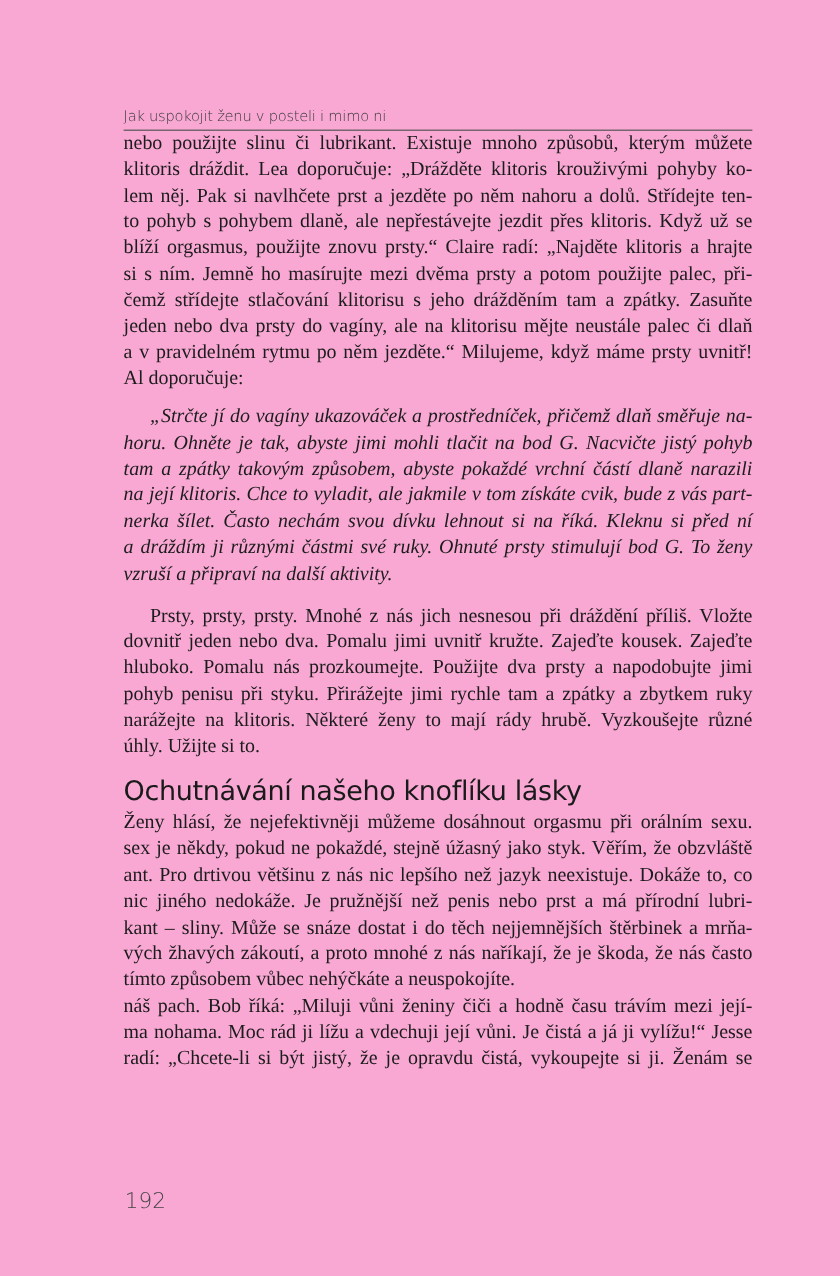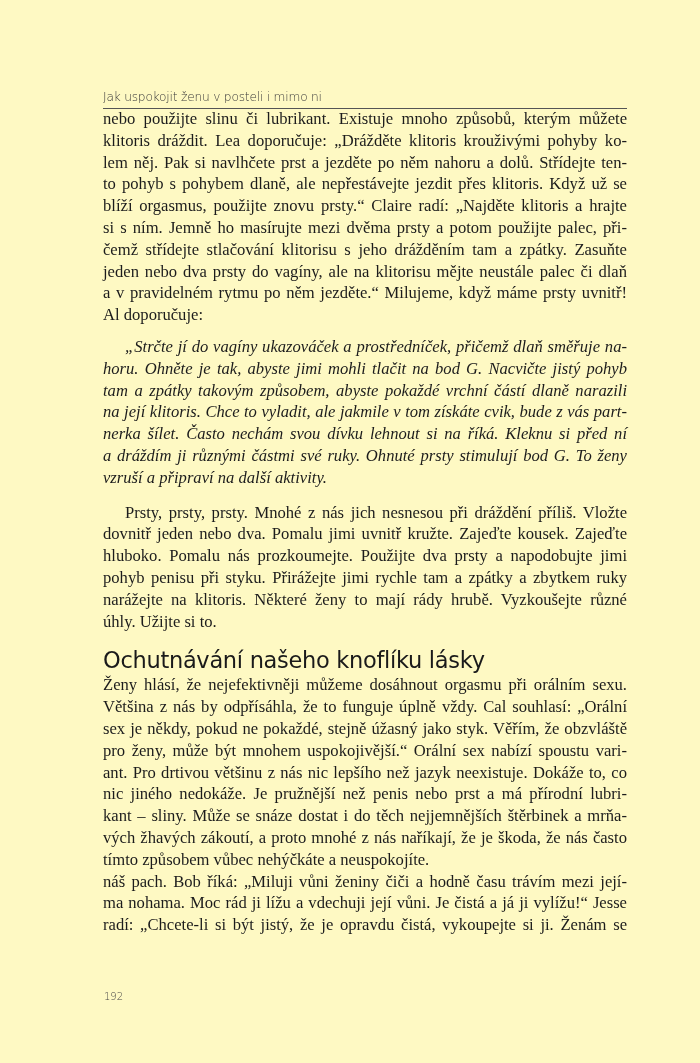--- a/index.html
+++ b/index.html
@@ -1,18 +1,18 @@
 <!DOCTYPE html>
 <html><head>
   <meta charset="utf-8">
   <style>
     html, body { margin: 0; padding: 0; background: #ffffff; }
     body { width: 700px; height: 1063px; position: relative; overflow: hidden; }
     .page {
-      position: absolute; left: 0; top: 0; width: 700px; height: 1063px; background: #fef9c3;
+      position: absolute; left: 0; top: 0; width: 700px; height: 1063px; background: #f9a8d4;
     }
     .running-head {
       position: absolute; left: 103px; top: 89px; width: 524px;
       font-family: "DejaVu Sans", sans-serif; font-size: 12.2px; color: #3a3a3a;
       letter-spacing: -0.2px; font-weight: 300;
       padding-bottom: 3px; border-bottom: 1.2px solid #555555;
       line-height: 16px;
     }
     .body-text {
       position: absolute; left: 103px; top: 108px; width: 524px;
@@ -22,21 +22,21 @@
     .body-text p { margin: 0; text-align: justify; }
     .line { display: block; text-align: justify; text-align-last: justify; white-space: nowrap; }
     .line.last { text-align-last: left; }
     .quote { font-style: italic; margin-top: 10px !important; margin-bottom: 10px !important; }
     .heading {
       font-family: "DejaVu Sans", sans-serif; font-size: 22.5px; color: #1a1a1a;
       font-weight: normal; margin: 14px 0 0 0; line-height: 28px; letter-spacing: -0.3px;
     }
     .folio {
       position: absolute; left: 104px; top: 991px;
-      font-family: "DejaVu Sans", sans-serif; font-size: 10px; color: #444444; font-weight: 300;
+      font-family: "DejaVu Sans", sans-serif; font-size: 18px; color: #444444; font-weight: 300;
     }
   </style>
 </head>
 <body>
 
 <div class="page">
   <div class="running-head">Jak uspokojit ženu v posteli i mimo ni</div>
 
   <div class="body-text">
     <p>
@@ -68,23 +68,21 @@
       <span class="line">hluboko. Pomalu nás prozkoumejte. Použijte dva prsty a napodobujte jimi</span>
       <span class="line">pohyb penisu při styku. Přirážejte jimi rychle tam a zpátky a zbytkem ruky</span>
       <span class="line">narážejte na klitoris. Některé ženy to mají rády hrubě. Vyzkoušejte různé</span>
       <span class="line last">úhly. Užijte si to.</span>
     </p>
 
     <h2 class="heading">Ochutnávání našeho knoflíku lásky</h2>
 
     <p>
       <span class="line">Ženy hlásí, že nejefektivněji můžeme dosáhnout orgasmu při orálním sexu.</span>
-      <span class="line">Většina z nás by odpřísáhla, že to funguje úplně vždy. Cal souhlasí: „Orální</span>
       <span class="line">sex je někdy, pokud ne pokaždé, stejně úžasný jako styk. Věřím, že obzvláště</span>
-      <span class="line">pro ženy, může být mnohem uspokojivější.“ Orální sex nabízí spoustu vari-</span>
       <span class="line">ant. Pro drtivou většinu z nás nic lepšího než jazyk neexistuje. Dokáže to, co</span>
       <span class="line">nic jiného nedokáže. Je pružnější než penis nebo prst a má přírodní lubri-</span>
       <span class="line">kant – sliny. Může se snáze dostat i do těch nejjemnějších štěrbinek a mrňa-</span>
       <span class="line">vých žhavých zákoutí, a proto mnohé z nás naříkají, že je škoda, že nás často</span>
       <span class="line last">tímto způsobem vůbec nehýčkáte a neuspokojíte.</span>
     </p>
 
     <p>
       <span class="line">náš pach. Bob říká: „Miluji vůni ženiny čiči a hodně času trávím mezi její-</span>
       <span class="line">ma nohama. Moc rád ji lížu a vdechuji její vůni. Je čistá a já ji vylížu!“ Jesse</span>

